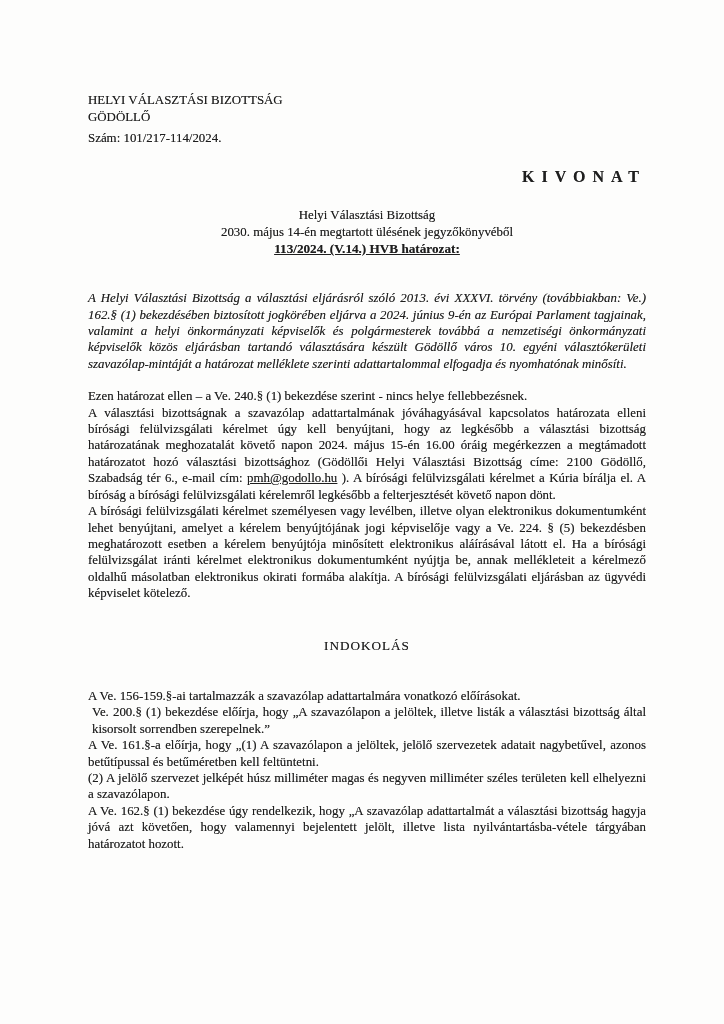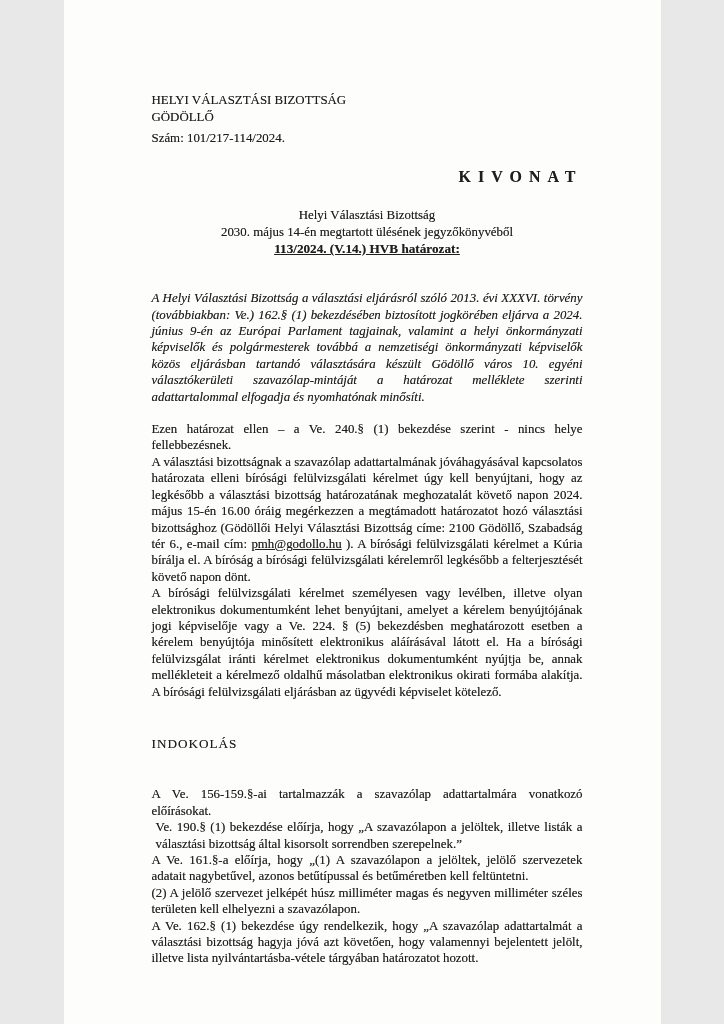--- a/index.html
+++ b/index.html
@@ -1,18 +1,18 @@
 <!DOCTYPE html>
 <html lang="hu"><head>
 <meta charset="utf-8">
 <style>
   html, body { margin: 0; padding: 0; background: #e8e8e8; }
   .page {
     position: relative;
-    width: 597px;
+    width: 724px;
     height: 1024px;
     margin: 0 auto;
     background: #fdfdfc;
     overflow: hidden;
     font-family: "Liberation Serif", "DejaVu Serif", serif;
     color: #1e1e1e;
     text-shadow: 0 0 0.4px rgba(30,30,30,0.55);
   }
   .content {
     padding: 92px 78px 0 88px;
@@ -36,21 +36,21 @@
     text-align: center;
     font-weight: bold;
     font-size: 13.2px;
   }
   .decision-heading span { text-decoration: underline; }
   .para { margin: 0; text-align: justify; }
   .p-first { margin-top: 33px; font-style: italic; }
   .gap-above { margin-top: 16px; }
   .section-heading {
     margin-top: 36px;
-    text-align: left;
+    text-align: center;
     letter-spacing: 1px;
     font-size: 13.2px;
   }
   .jus-first { margin-top: 34px; }
   .indent-slight { padding-left: 4px; }
   .email-link { text-decoration: underline; margin-top: 20px; }
 </style>
 </head>
 <body>
 
@@ -78,19 +78,19 @@
 
     <p class="para gap-above">Ezen határozat ellen – a Ve. 240.§ (1) bekezdése szerint - nincs helye fellebbezésnek.</p>
 
     <p class="para"><span>A választási bizottságnak a szavazólap adattartalmának jóváhagyásával kapcsolatos határozata elleni bírósági felülvizsgálati kérelmet úgy kell benyújtani, hogy az legkésőbb a választási bizottság határozatának meghozatalát követő napon 2024. május 15-én 16.00 óráig megérkezzen a megtámadott határozatot hozó választási bizottsághoz (Gödöllői Helyi Választási Bizottság címe: 2100 Gödöllő, Szabadság tér 6., e-mail cím: </span><span class="email-link">pmh@godollo.hu</span><span> ). A bírósági felülvizsgálati kérelmet a Kúria bírálja el. A bíróság a bírósági felülvizsgálati kérelemről legkésőbb a felterjesztését követő napon dönt.</span></p>
 
     <p class="para">A bírósági felülvizsgálati kérelmet személyesen vagy levélben, illetve olyan elektronikus dokumentumként lehet benyújtani, amelyet a kérelem benyújtójának jogi képviselője vagy a Ve. 224. § (5) bekezdésben meghatározott esetben a kérelem benyújtója minősített elektronikus aláírásával látott el. Ha a bírósági felülvizsgálat iránti kérelmet elektronikus dokumentumként nyújtja be, annak mellékleteit a kérelmező oldalhű másolatban elektronikus okirati formába alakítja. A bírósági felülvizsgálati eljárásban az ügyvédi képviselet kötelező.</p>
 
     <div class="section-heading">INDOKOLÁS</div>
 
     <p class="para jus-first">A Ve. 156-159.§-ai tartalmazzák a szavazólap adattartalmára vonatkozó előírásokat.</p>
-    <p class="para indent-slight">Ve. 190.§ (1) bekezdése előírja, hogy „A szavazólapon a jelöltek, illetve listák a választási bizottság által kisorsolt sorrendben szerepelnek.”</p>
+    <p class="para indent-slight">Ve. 200.§ (1) bekezdése előírja, hogy „A szavazólapon a jelöltek, illetve listák a választási bizottság által kisorsolt sorrendben szerepelnek.”</p>
     <p class="para">A Ve. 161.§-a előírja, hogy „(1) A szavazólapon a jelöltek, jelölő szervezetek adatait nagybetűvel, azonos betűtípussal és betűméretben kell feltüntetni.</p>
     <p class="para">(2) A jelölő szervezet jelképét húsz milliméter magas és negyven milliméter széles területen kell elhelyezni a szavazólapon.</p>
     <p class="para">A Ve. 162.§ (1) bekezdése úgy rendelkezik, hogy „A szavazólap adattartalmát a választási bizottság hagyja jóvá azt követően, hogy valamennyi bejelentett jelölt, illetve lista nyilvántartásba-vétele tárgyában határozatot hozott.</p>
 
   </div>
 </div>
 
 </body></html>

